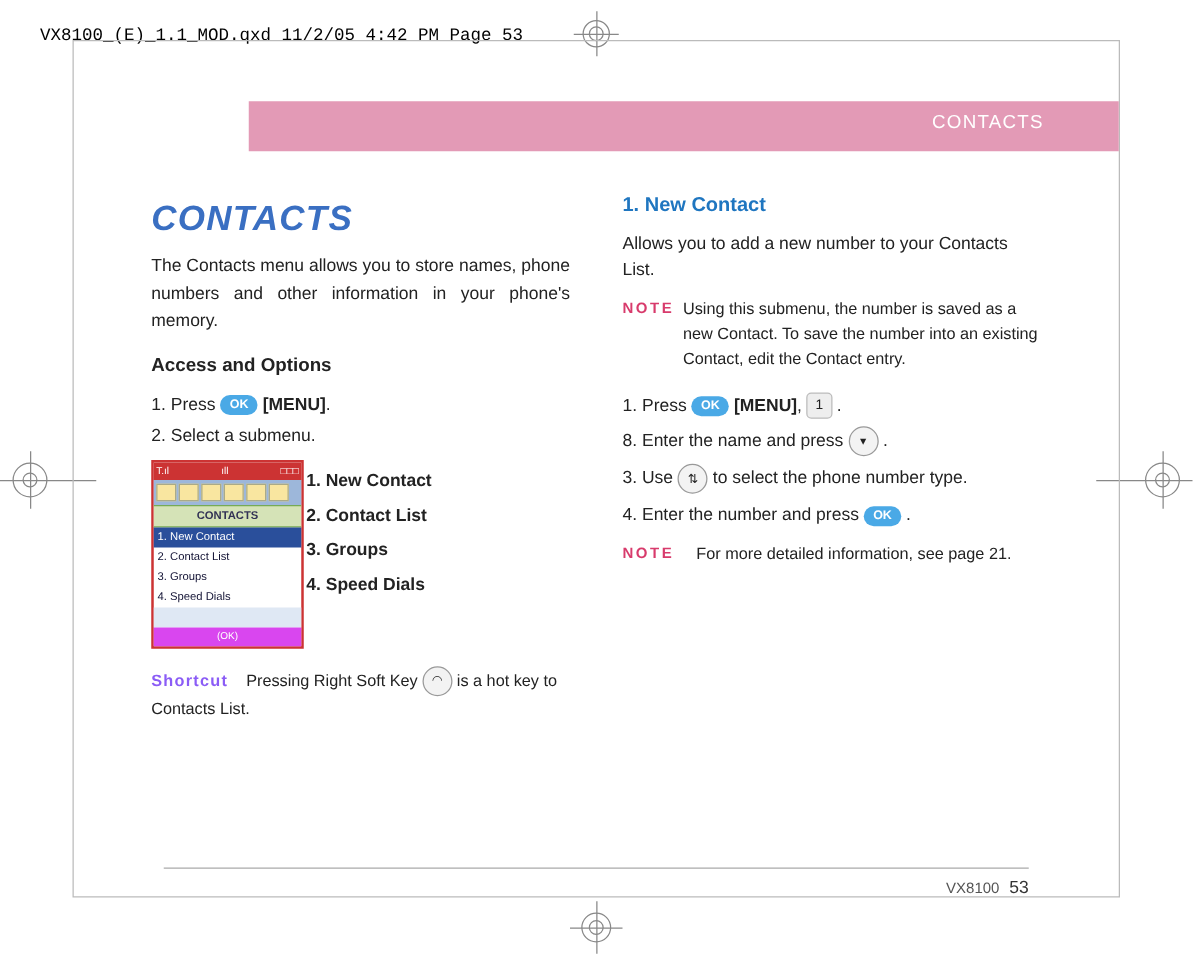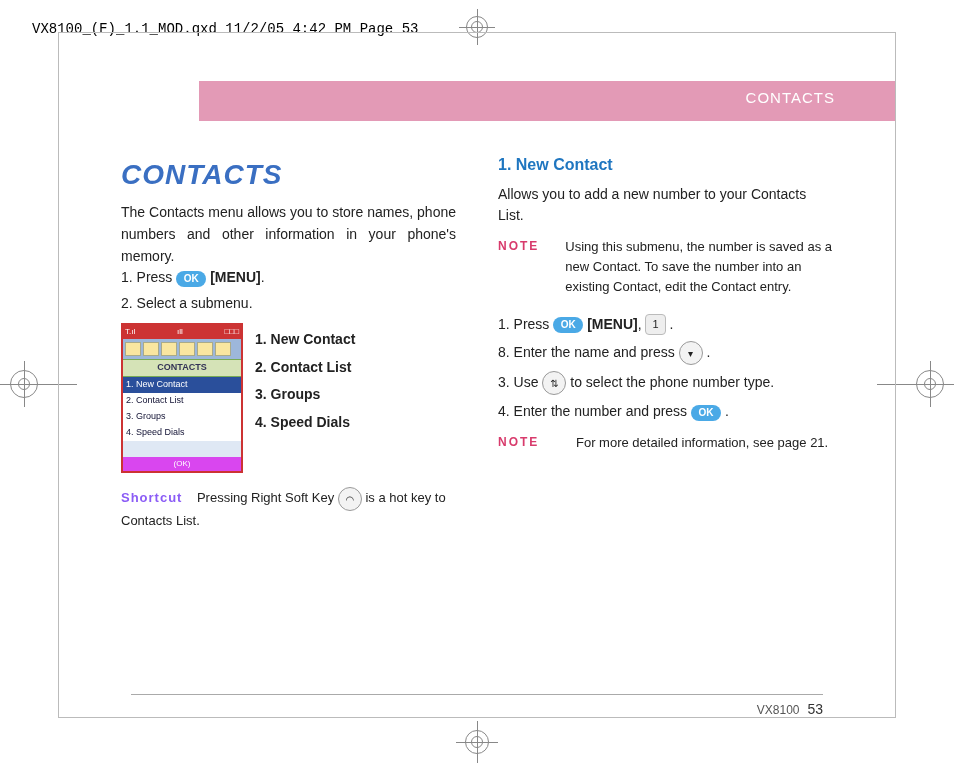--- a/index.html
+++ b/index.html
@@ -100,41 +100,41 @@
   .section-heading {
     font-weight:bold; font-size:15px; margin-top:14px; margin-bottom:8px;
   }
   .blue-heading {
     font-weight:bold; color:#1f76c0; font-size:16px; margin-bottom:6px;
   }
   .note-label {
     color:#d83b6c; font-weight:bold; letter-spacing:2px; font-size:12px;
     display:inline-block; width:52px; vertical-align:top;
   }
-  .note-block { display:flex; gap:26px; margin:10px 0 16px 0; font-size:13px; }
+  .note-block { display:flex; gap:7px; margin:10px 0 16px 0; font-size:13px; }
   .ok-pill {
     display:inline-flex; align-items:center; justify-content:center;
     background:#4aa9e6; color:#fff; font-size:10px; font-weight:bold;
     border-radius:10px; padding:1px 5px; vertical-align:middle;
     min-width:20px; height:14px;
   }
   .key-pill {
     display:inline-flex; align-items:center; justify-content:center;
     background:#eee; border:1px solid #bbb; border-radius:4px;
     padding:1px 6px; font-size:11px; vertical-align:middle;
   }
   .round-key {
     display:inline-flex; width:22px; height:22px; border:1px solid #999;
     border-radius:50%; background:#f3f3f3; align-items:center; justify-content:center;
     font-size:10px; vertical-align:middle;
   }
   .shortcut-label {
     color:#8b5cf6; font-weight:bold; letter-spacing:1px; font-size:13px;
   }
-  .submenu-block { display:flex; gap:12px; align-items:flex-start; margin-top:8px; }
+  .submenu-block { display:flex; gap:2px; align-items:flex-start; margin-top:8px; }
   .phone-screen {
     width:118px; border:2px solid #c33; background:#fff; font-size:9px;
   }
   .phone-screen .topbar{ background:#c33;color:#fff; display:flex; justify-content:space-between; padding:1px 2px; font-size:8px;}
   .phone-screen .iconrow{ background:#9db7da; height:16px; display:flex; gap:2px; padding:2px; align-items:center;}
   .phone-screen .iconrow span{ width:14px;height:12px;background:#f9e6a0;border:1px solid #aa8;}
   .phone-screen .banner{ background:#d5e3b7; border-top:1px solid #7a5; border-bottom:1px solid #7a5; text-align:center; font-weight:bold; font-size:9px; color:#335; padding:1px 0;}
   .phone-screen .row{ padding:1px 3px; color:#113;}
   .phone-screen .row.hl{ background:#2a4f9b; color:#fff;}
   .phone-screen .okrow{ background:#d946ef; text-align:center; color:#fff; font-size:8px; padding:1px 0;}
@@ -170,20 +170,21 @@
   <div class="pink-bar">
     <span class="contacts-head">CONTACTS</span>
   </div>
 
   <div class="content">
 
     <div class="col">
       <div class="big-title">CONTACTS</div>
       <div style="text-align:justify;">The Contacts menu allows you to store names, phone numbers and other information in your phone's memory.</div>
 
+      <div class="section-heading">Access and Options</div>
 
       <div>
         <span>1.  Press </span>
         <span class="ok-pill">OK</span>
         <strong>[MENU]</strong><span>.</span>
       </div>
       <div style="margin-top:4px;">2.  Select a submenu.</div>
 
       <div class="submenu-block">
         <div class="phone-screen">

